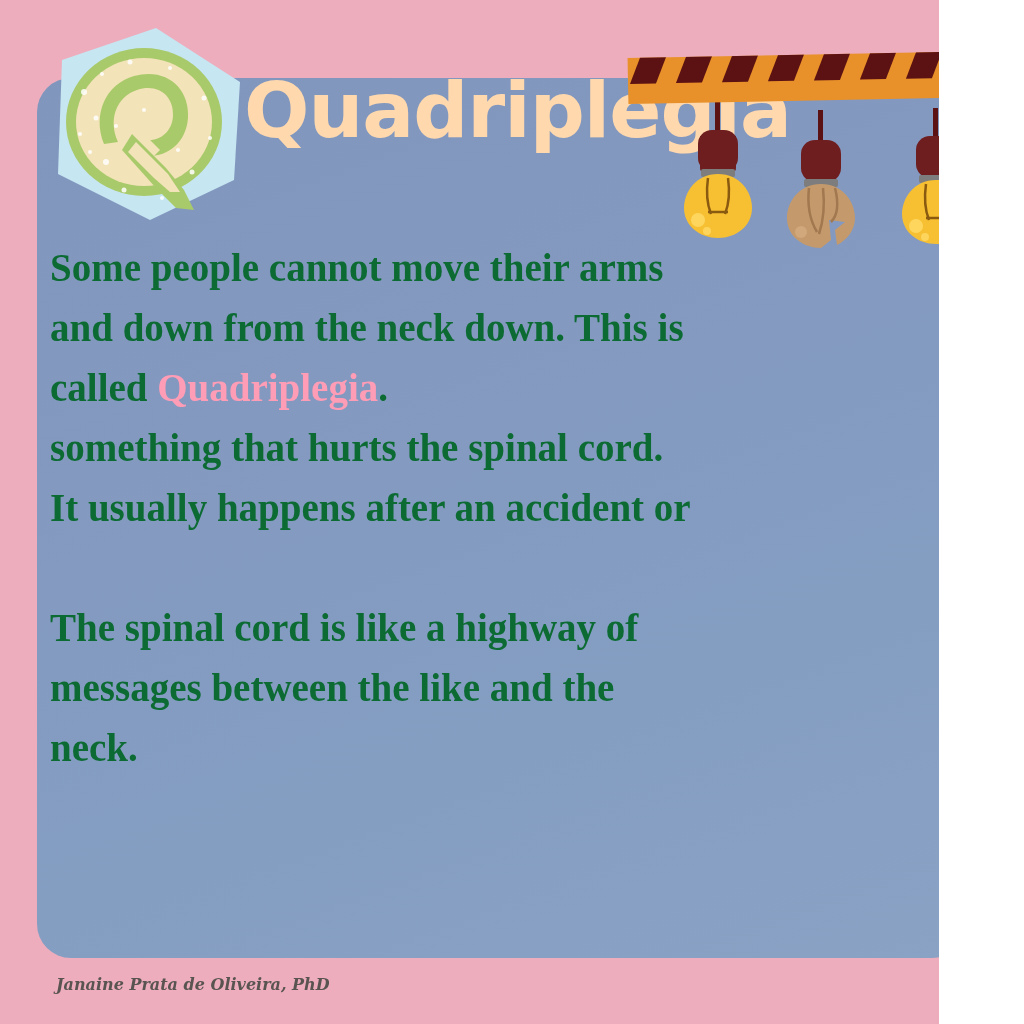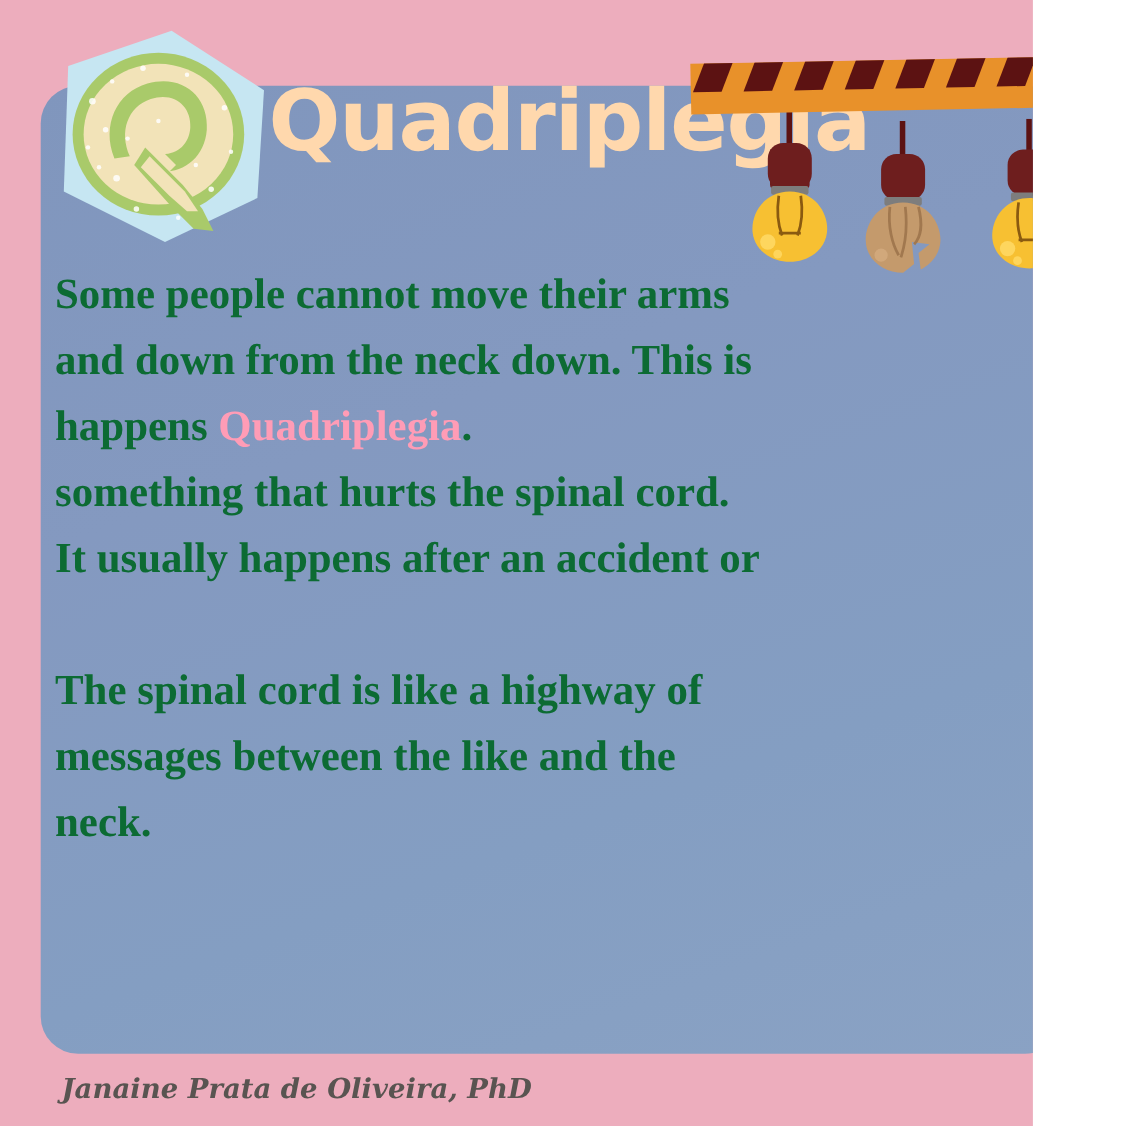--- a/index.html
+++ b/index.html
@@ -104,21 +104,21 @@
 
   
   #footer {
     position: absolute;
     left: 56px;
     top: 975px;
     z-index: 5;
     font-family: "DejaVu Serif", serif;
     font-style: italic;
     font-weight: bold;
-    font-size: 25px;
+    font-size: 16px;
     color: #595451;
     white-space: nowrap;
   }
 </style>
 </head>
 <body>
 
 <div id="poster">
 
   <div id="card"></div>
@@ -207,21 +207,21 @@
       <path d="M46 76 C48 90 47 102 43 112" stroke="#8a5a10" stroke-width="2.5" fill="none"></path>
       <path d="M26 110 L46 110" stroke="#8a5a10" stroke-width="2.5" fill="none"></path>
       <circle cx="16" cy="118" r="7" fill="#ffd966" opacity="0.85"></circle>
       <circle cx="25" cy="129" r="4" fill="#ffd966" opacity="0.8"></circle>
     </svg>
   </div>
 
   <div id="body-text">
     <p>Some people cannot move their arms</p>
     <p>and down from the neck down. This is</p>
-    <p><span>happens </span><span class="hl">Quadriplegia</span><span>.</span></p>
+    <p><span>called </span><span class="hl">Quadriplegia</span><span>.</span></p>
     <p>something that hurts the spinal cord.</p>
     <p>It usually happens after an accident or</p>
     <div class="spacer-line"></div>
     <p>The spinal cord is like a highway of</p>
     <p>messages between the like and the</p>
     <p>neck.</p>
   </div>
 
   <div id="footer">Janaine Prata de Oliveira, PhD</div>
 

